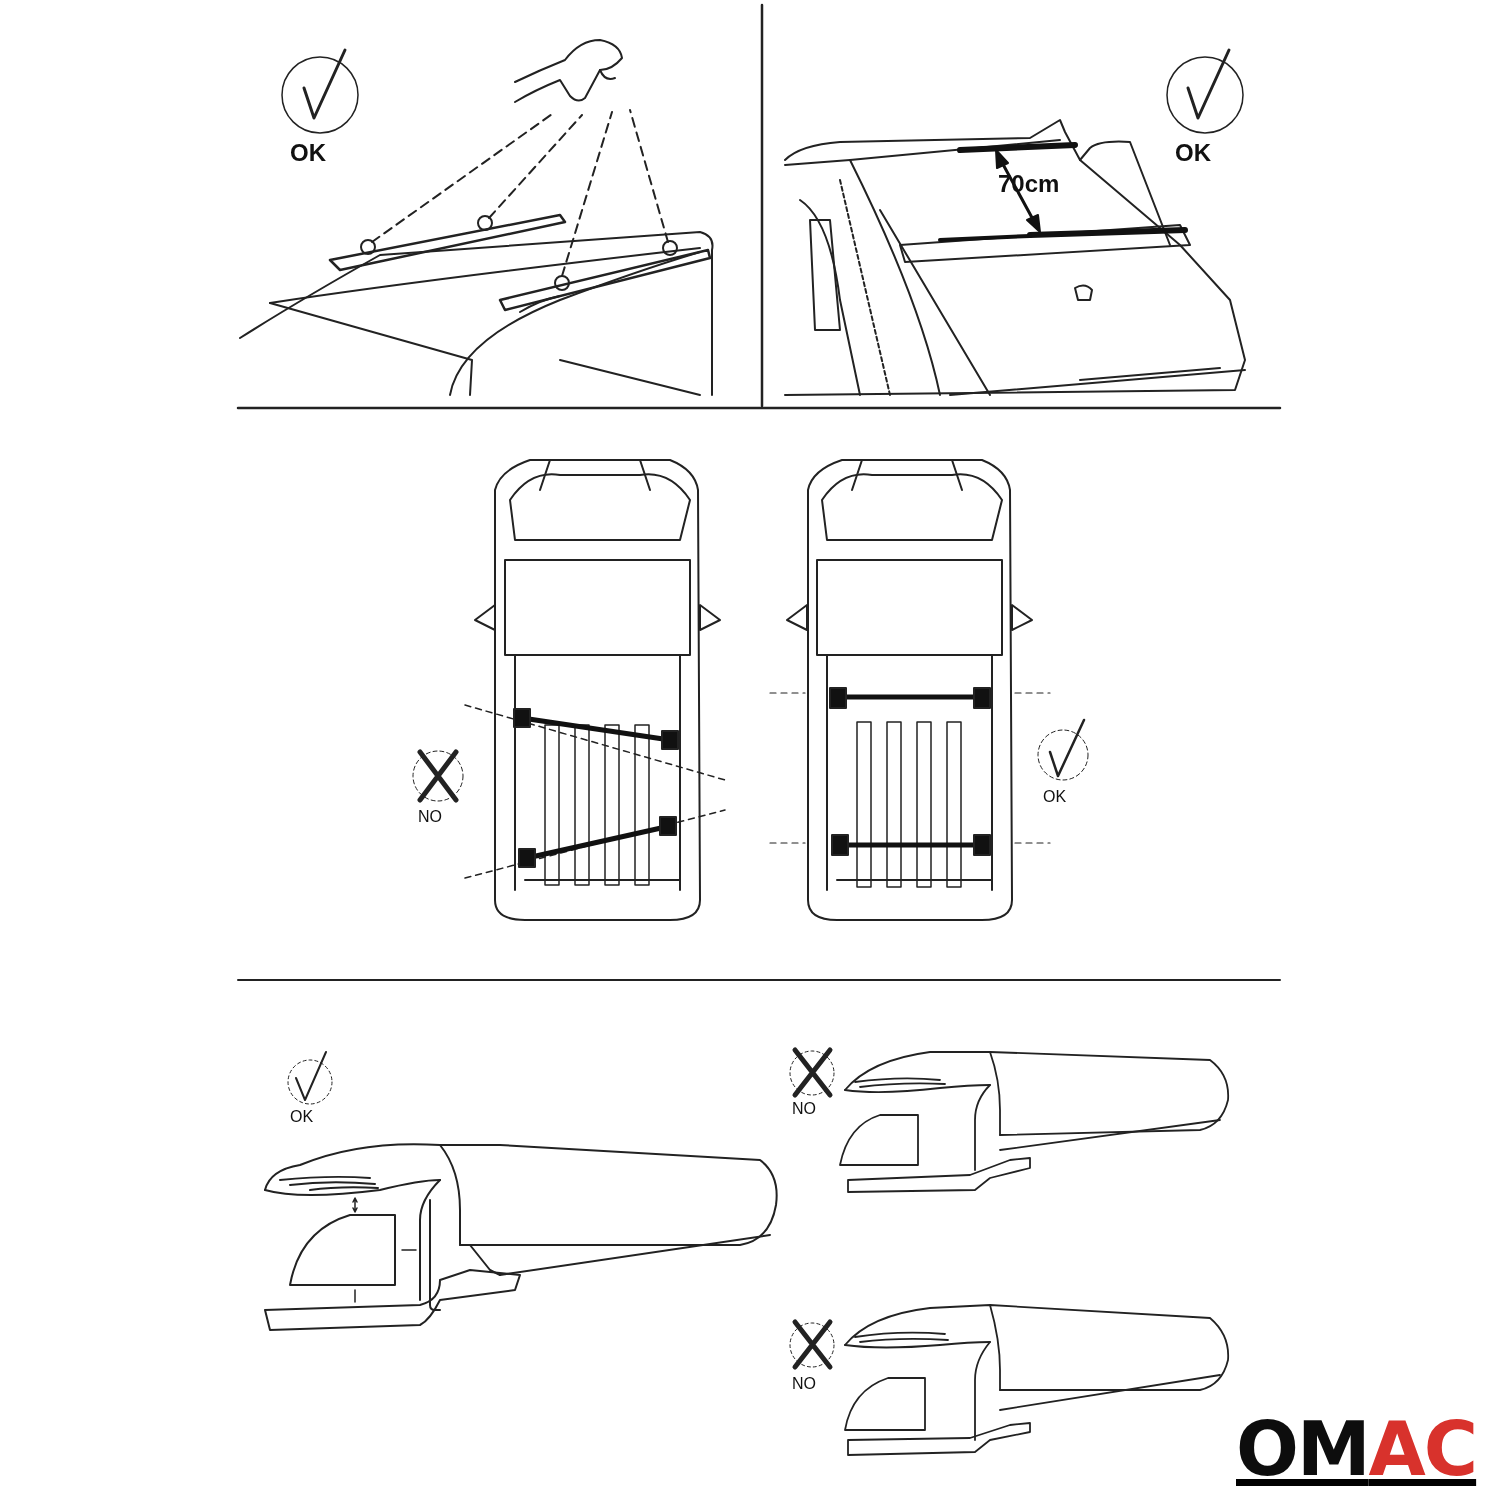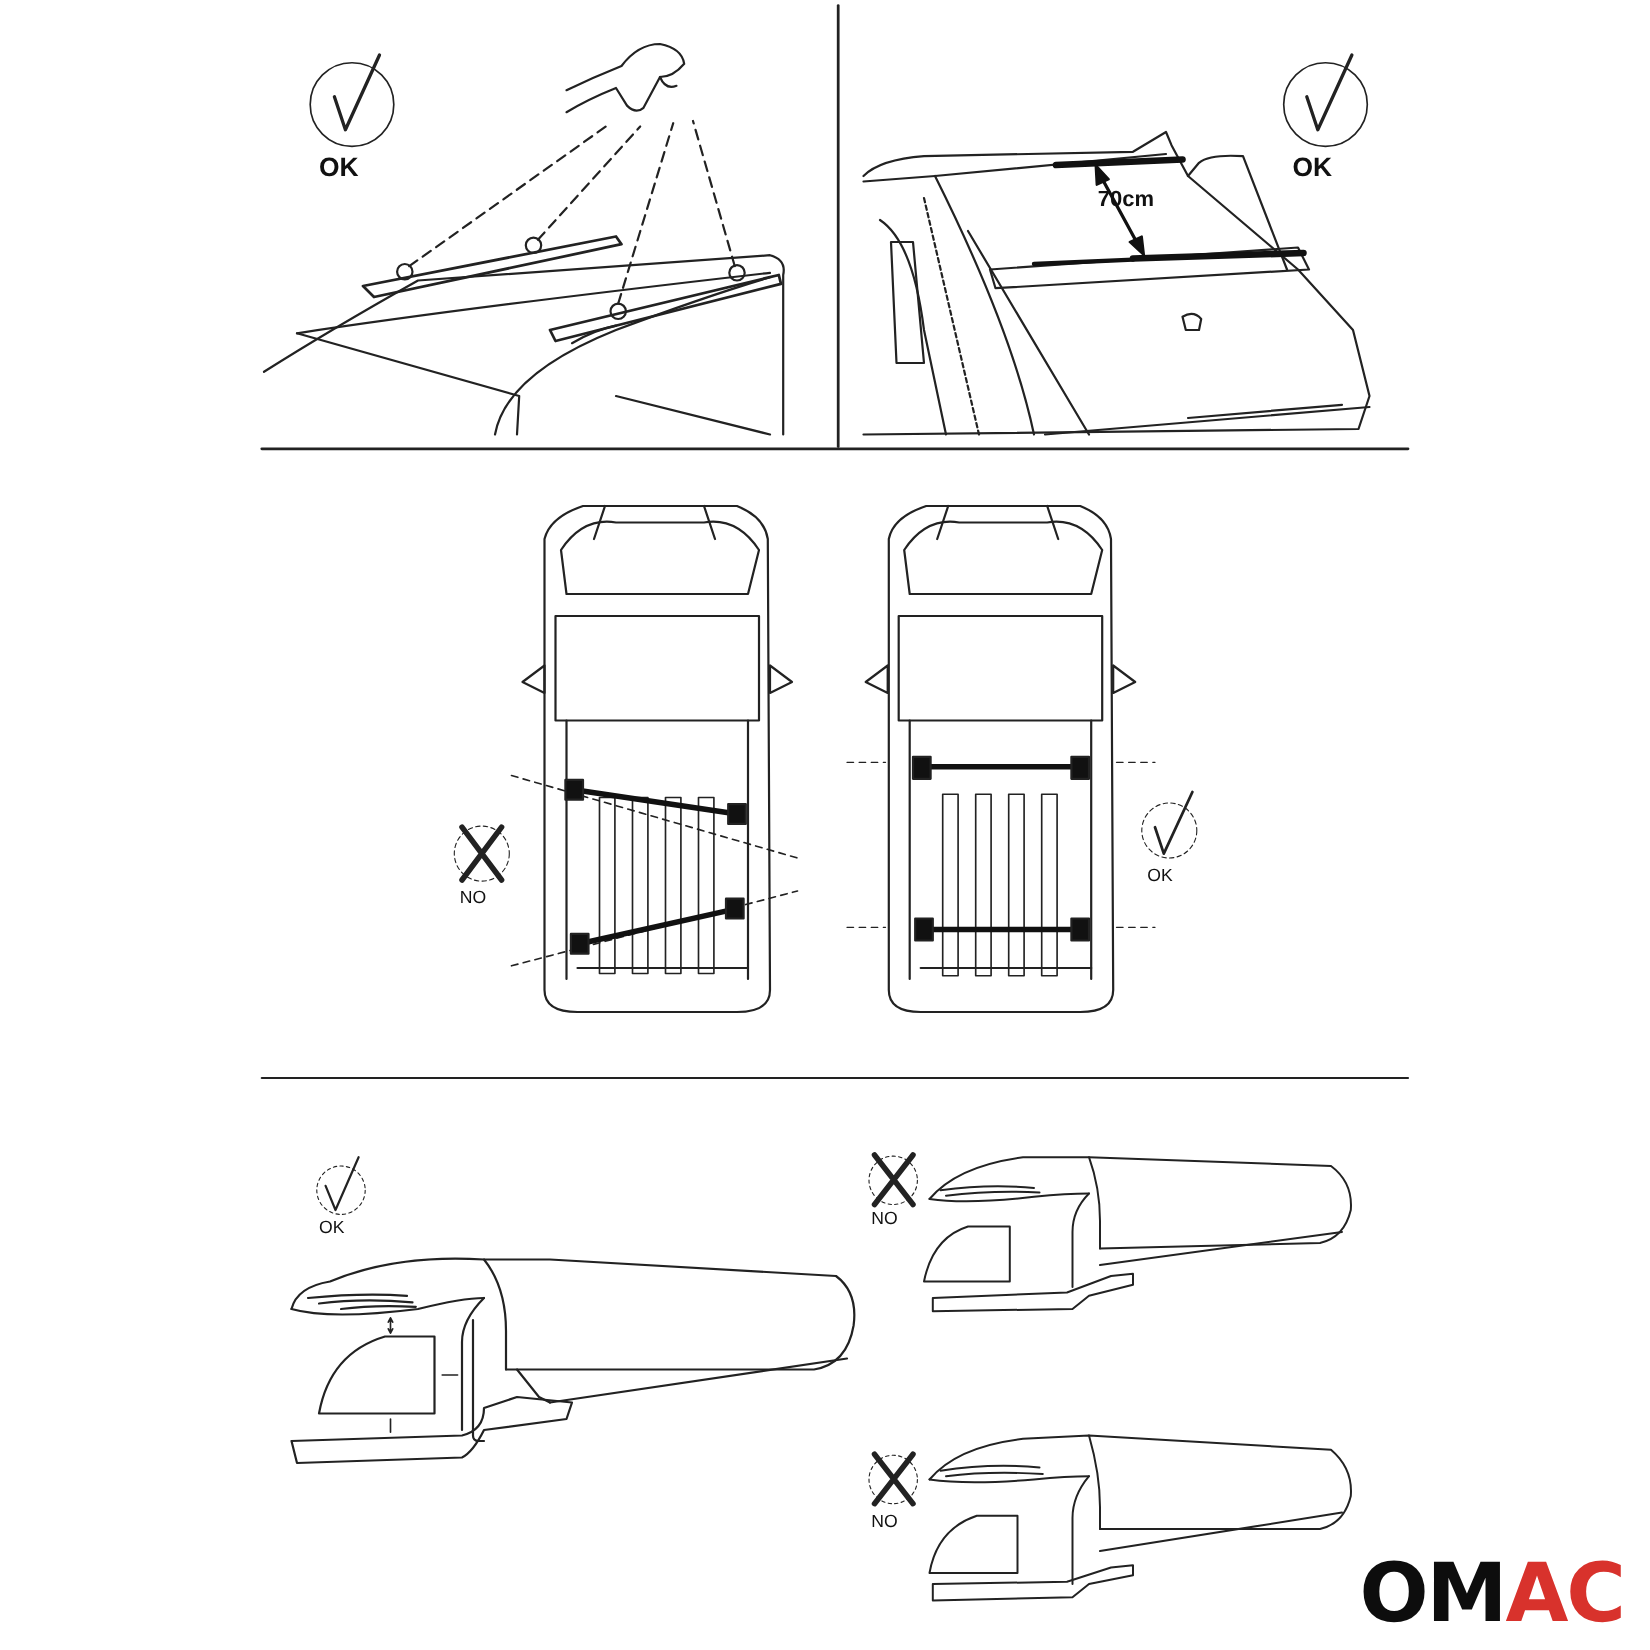--- a/index.html
+++ b/index.html
@@ -1,19 +1,19 @@
 <!DOCTYPE html>
 <html><head>
 <meta charset="utf-8">
 <style>
   html, body { margin:0; padding:0; background:#fff; }
   body { width:1500px; height:1500px; position:relative; overflow:hidden; font-family:"Liberation Sans", sans-serif; }
   svg.main { position:absolute; left:0; top:0; }
   .lbl { position:absolute; font-family:"Liberation Sans", sans-serif; font-weight:bold; color:#111; text-align:left; }
-  .logo { position:absolute; left:1236px; top:1412px; font-family:"DejaVu Sans", sans-serif; font-weight:900; font-size:74px; letter-spacing:-2px; line-height:1; }
+  .logo { position:absolute; left:1236px; top:1412px; font-family:"DejaVu Sans", sans-serif; font-weight:900; font-size:74px; letter-spacing:-2px; line-height:1;text-decoration:underline; }
   .logo .blk { color:#0d0d0d; }
   .logo .red { color:#d8322c; }
 </style>
 </head>
 <body>
 
 <svg class="main" width="1500" height="1500" viewBox="0 0 1500 1500" fill="none" stroke="#222" stroke-width="2" stroke-linecap="round" stroke-linejoin="round">
 
   <line x1="238" y1="408" x2="1280" y2="408" stroke-width="2.5"></line>
   <line x1="762" y1="5" x2="762" y2="406" stroke-width="2.5"></line>
@@ -185,21 +185,21 @@
     <path d="M1000 1410 L1220 1375"></path>
   </g>
   <g>
     <circle cx="812" cy="1345" r="22" stroke-width="1" stroke-dasharray="3 3"></circle>
     <path d="M795 1322 L830 1367 M830 1322 L795 1367" stroke-width="5"></path>
   </g>
 </svg>
 
 <div class="lbl" style="left:290px;top:139px;width:60px;font-size:24px;">OK</div>
 <div class="lbl" style="left:1175px;top:139px;width:60px;font-size:24px;">OK</div>
-<div class="lbl" style="left:998px;top:170px;width:70px;font-size:20px;text-align:left;">70cm</div>
+<div class="lbl" style="left:998px;top:170px;width:70px;font-size:24px;text-align:left;">70cm</div>
 <div class="lbl" style="left:418px;top:808px;width:40px;font-size:16px;font-weight:normal;">NO</div>
 <div class="lbl" style="left:1043px;top:788px;width:40px;font-size:16px;font-weight:normal;">OK</div>
 <div class="lbl" style="left:290px;top:1108px;width:40px;font-size:16px;font-weight:normal;">OK</div>
 <div class="lbl" style="left:792px;top:1100px;width:40px;font-size:16px;font-weight:normal;">NO</div>
 <div class="lbl" style="left:792px;top:1375px;width:40px;font-size:16px;font-weight:normal;">NO</div>
 
 <div class="logo">
   <span class="blk">OM</span><span class="red">AC</span>
 </div>
 

